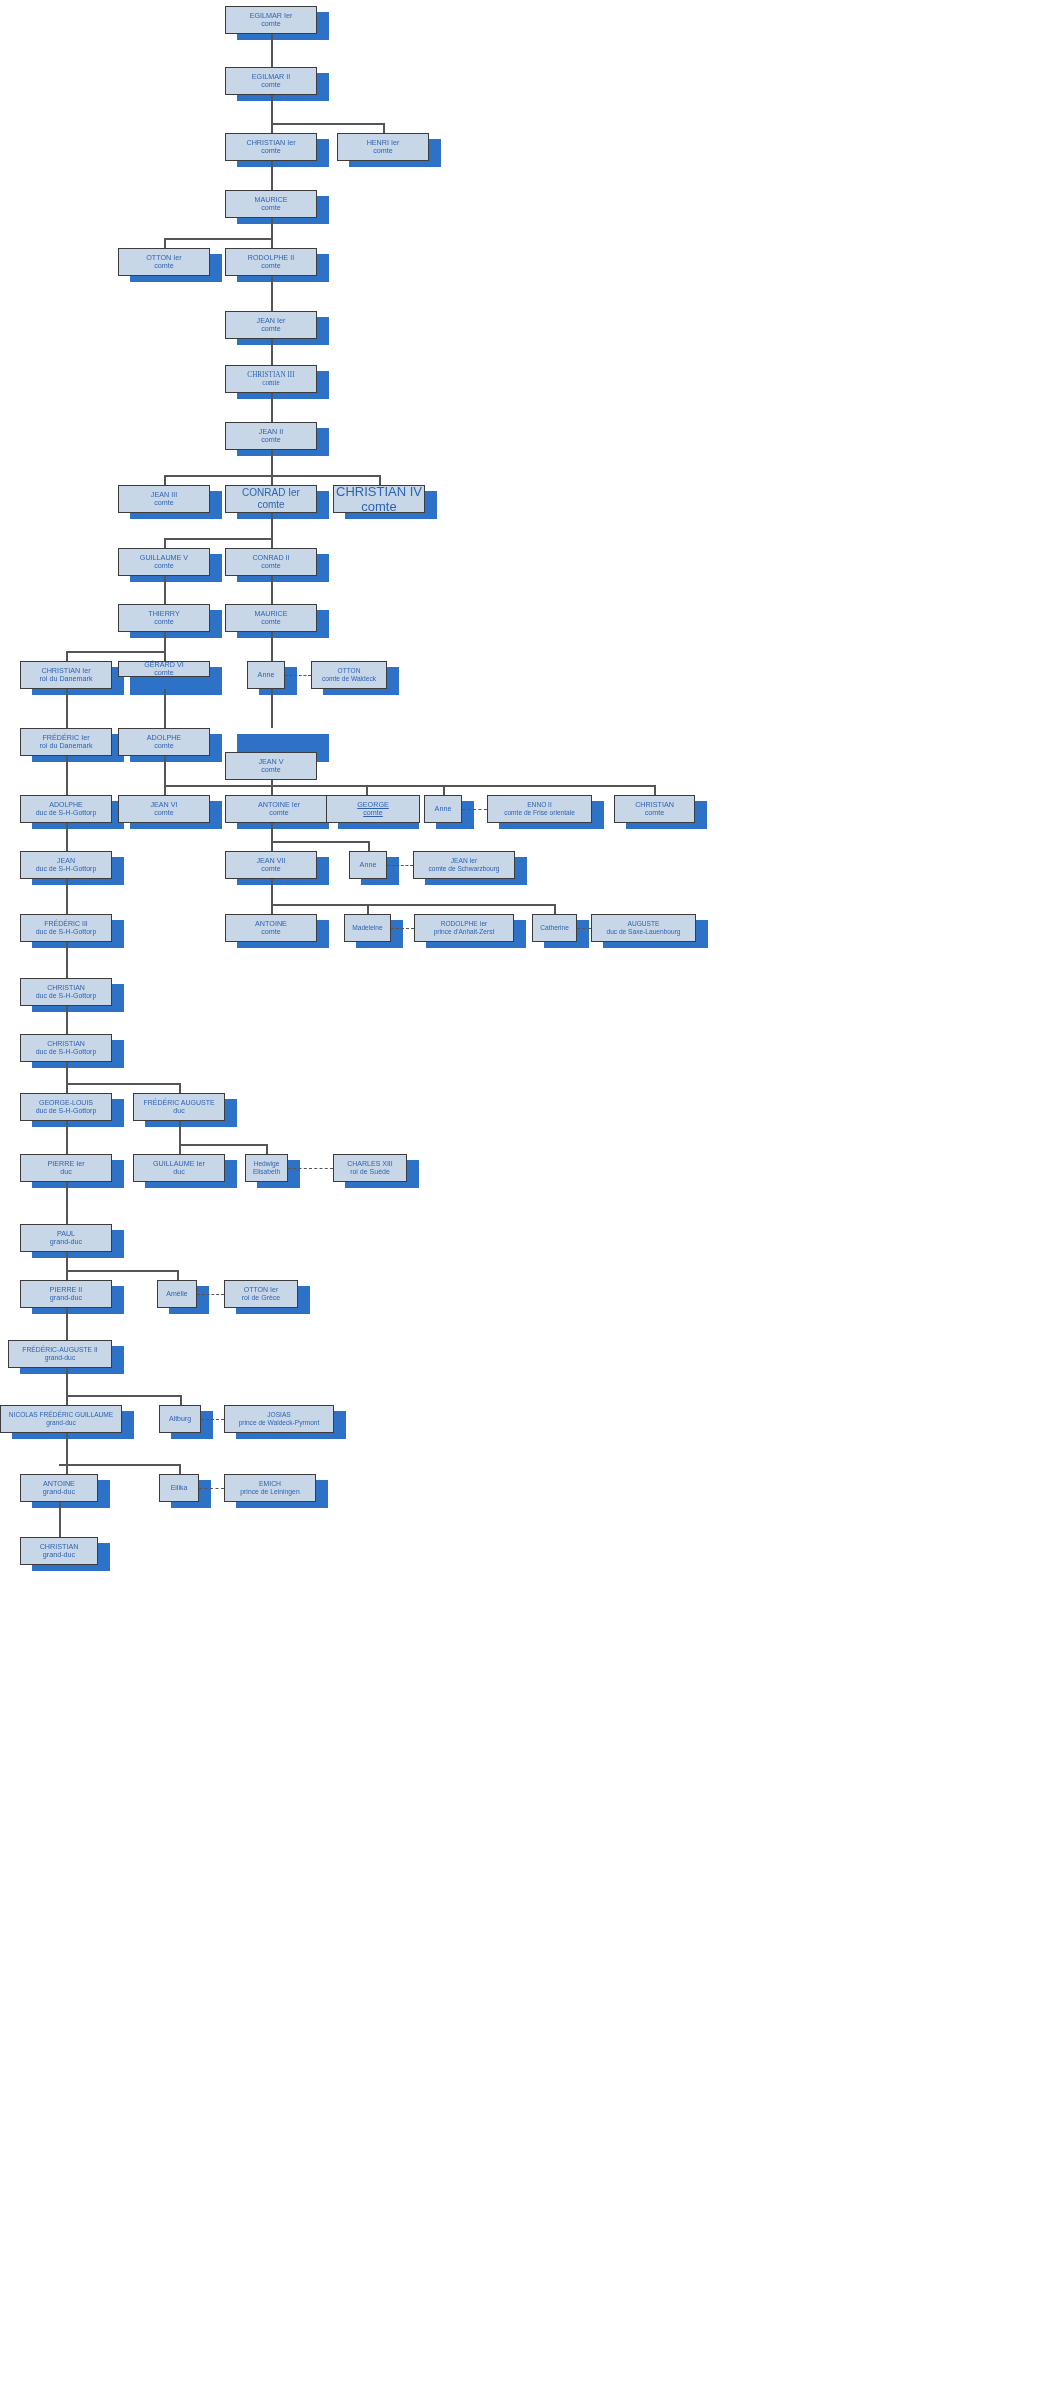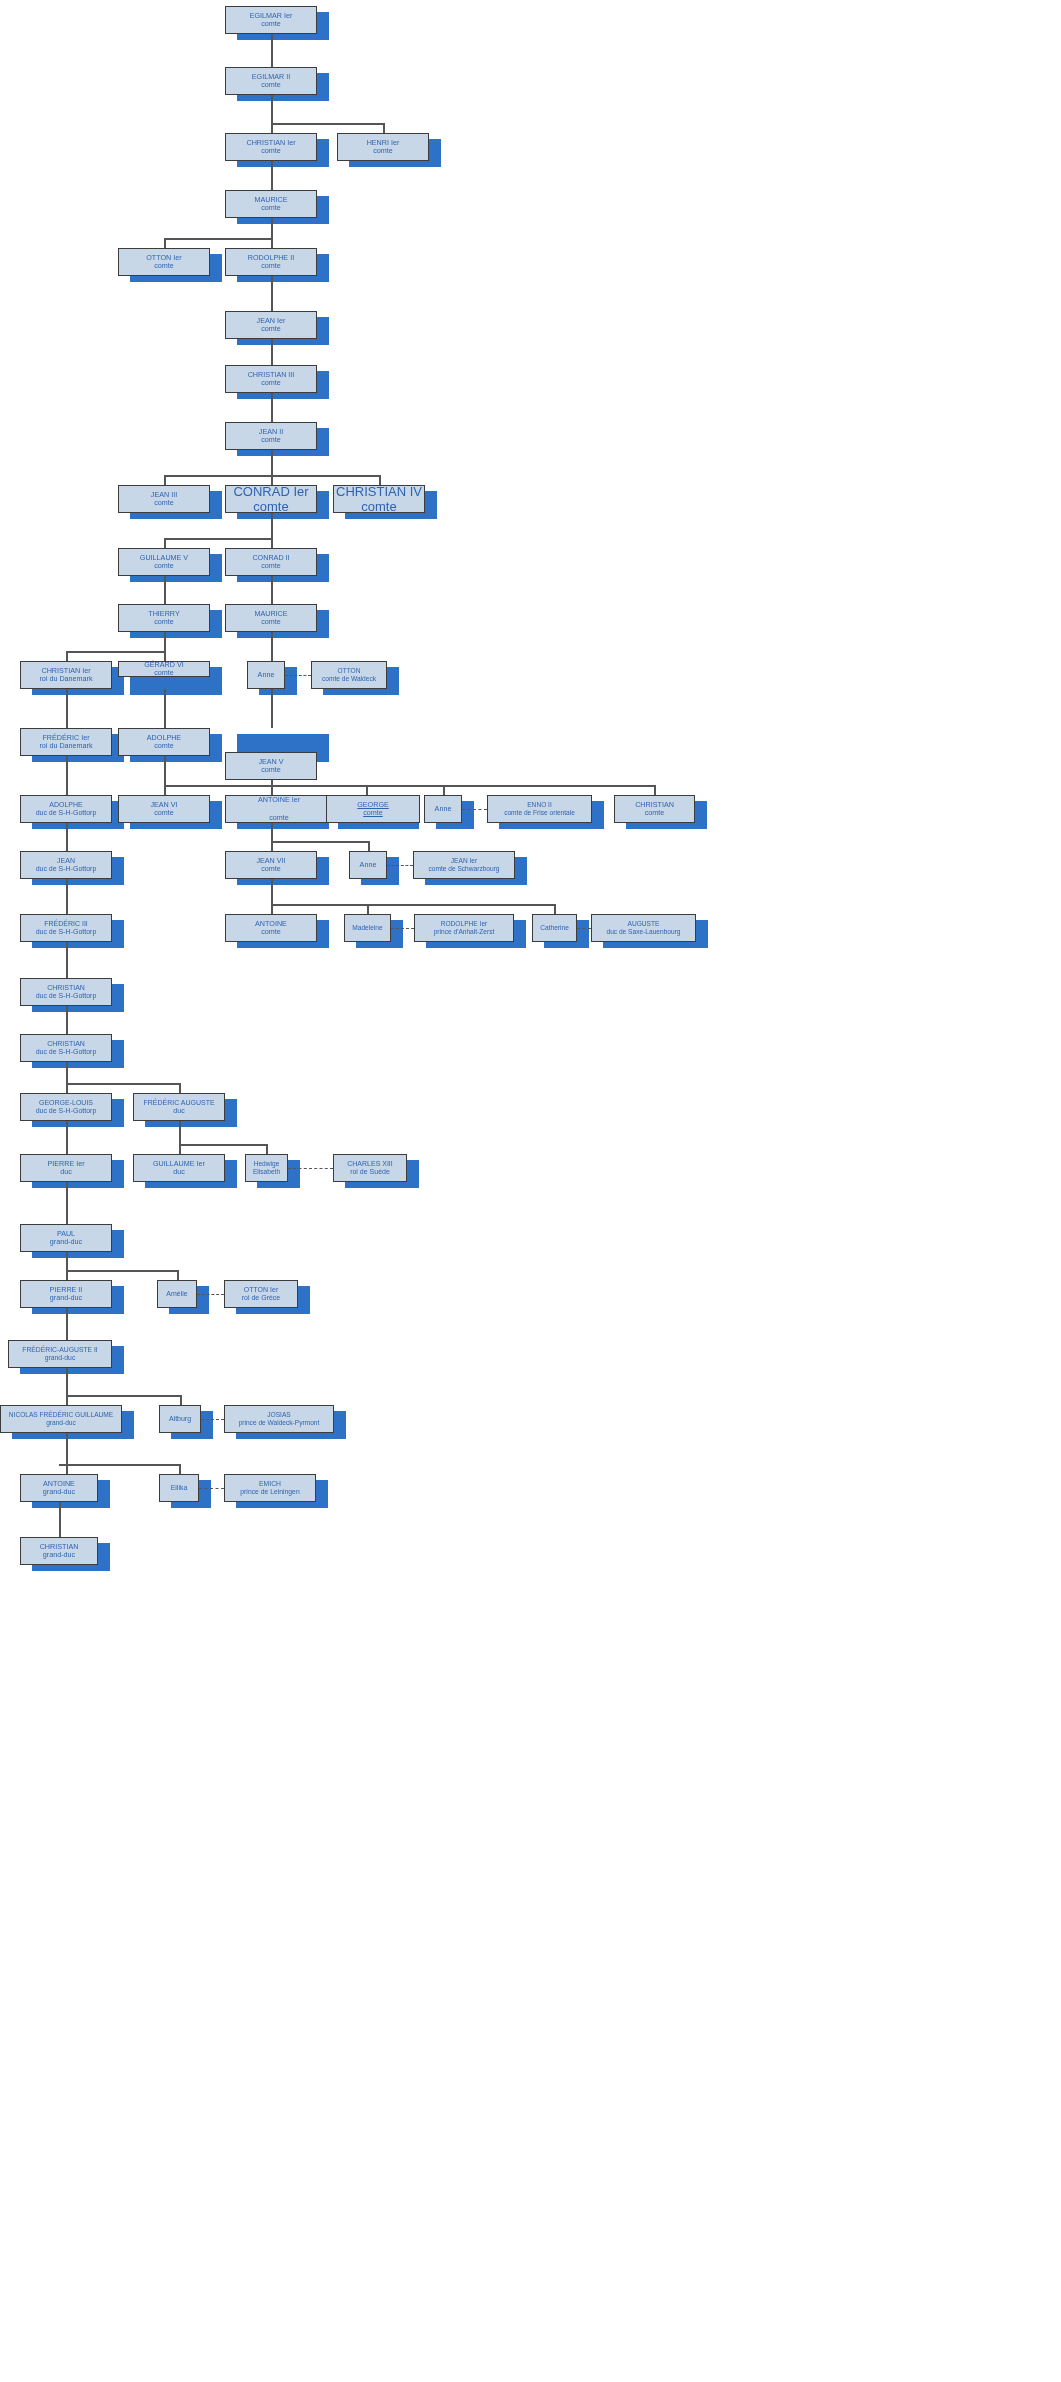--- a/index.html
+++ b/index.html
@@ -184,33 +184,33 @@
         <span class="n2">comte</span>
       </div>
       <div class="node" style="left: 225px; top: 248px; width: 92px; height: 28px; font-size: 7.2px;">
         <span class="n1">RODOLPHE II</span>
         <span class="n2">comte</span>
       </div>
       <div class="node" style="left: 225px; top: 311px; width: 92px; height: 28px; font-size: 7.2px;">
         <span class="n1">JEAN Ier</span>
         <span class="n2">comte</span>
       </div>
-      <div class="node" style="left: 225px; top: 365px; width: 92px; height: 28px; font-size: 7.2px;">
+      <div class="node" style="left: 225px; top: 365px; width: 92px; height: 28px; font-size: 7.2px; font-family: Liberation Serif, serif;">
         <span class="n1">CHRISTIAN III</span>
         <span class="n2">comte</span>
       </div>
       <div class="node" style="left: 225px; top: 422px; width: 92px; height: 28px; font-size: 7.2px;">
         <span class="n1">JEAN II</span>
         <span class="n2">comte</span>
       </div>
       <div class="node" style="left: 118px; top: 485px; width: 92px; height: 28px; font-size: 7.2px;">
         <span class="n1">JEAN III</span>
         <span class="n2">comte</span>
       </div>
-      <div class="node" style="left: 225px; top: 485px; width: 92px; height: 28px; font-size: 13px;">
+      <div class="node" style="left: 225px; top: 485px; width: 92px; height: 28px; font-size: 10px;">
         <span class="n1">CONRAD Ier</span>
         <span class="n2">comte</span>
       </div>
       <div class="node" style="left: 333px; top: 485px; width: 92px; height: 28px; font-size: 13px;">
         <span class="n1">CHRISTIAN IV</span>
         <span class="n2">comte</span>
       </div>
       <div class="node" style="left: 118px; top: 548px; width: 92px; height: 28px; font-size: 7.2px;">
         <span class="n1">GUILLAUME V</span>
         <span class="n2">comte</span>
@@ -255,21 +255,21 @@
         <span class="n2">comte</span>
       </div>
       <div class="node" style="left: 20px; top: 795px; width: 92px; height: 28px; font-size: 7px;">
         <span class="n1">ADOLPHE</span>
         <span class="n2">duc de S-H-Gottorp</span>
       </div>
       <div class="node" style="left: 118px; top: 795px; width: 92px; height: 28px; font-size: 7.2px;">
         <span class="n1">JEAN VI</span>
         <span class="n2">comte</span>
       </div>
-      <div class="node" style="left: 225px; top: 795px; width: 108px; height: 28px; font-size: 7.2px; justify-content: space-between;">
+      <div class="node" style="left: 225px; top: 795px; width: 108px; height: 28px; font-size: 7.2px;">
         <span class="n1">ANTOINE Ier</span>
         <span class="n2">comte</span>
       </div>
       <div class="node" style="left: 326px; top: 795px; width: 94px; height: 28px; font-size: 7.2px; text-decoration: underline;">
         <span class="n1">GEORGE</span>
         <span class="n2">comte</span>
       </div>
       <div class="node" style="left: 424px; top: 795px; width: 38px; height: 28px; font-size: 7.2px;">
         <span class="n1">Anne</span>
       </div>

